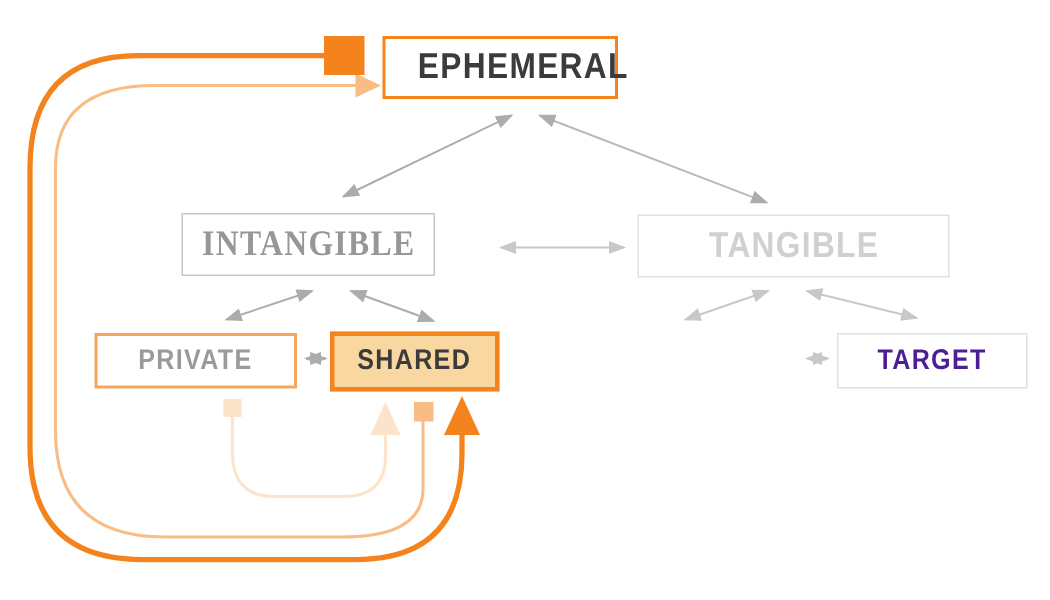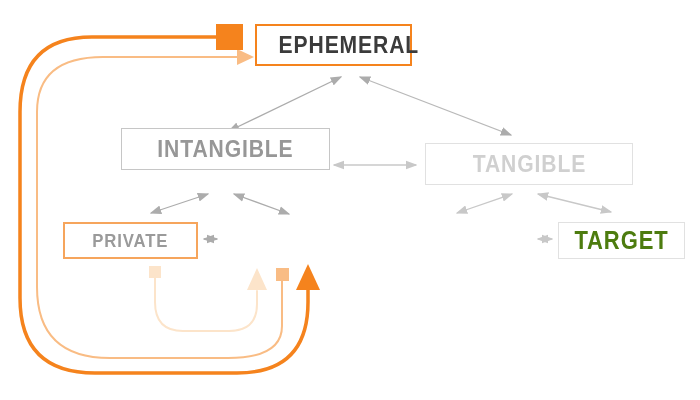--- a/index.html
+++ b/index.html
@@ -10,27 +10,27 @@
   .layer{position:absolute;left:0;top:0;width:700px;height:400px;}
   svg{display:block;}
   .node{
     position:absolute;display:flex;align-items:center;justify-content:center;
     background:#ffffff;box-sizing:border-box;font-weight:700;white-space:nowrap;
   }
   .node .lbl{display:inline-block;transform:scaleX(0.88);letter-spacing:1px;}
   
   .n-ephemeral{left:255px;top:24px;width:157px;height:42px;border:2px solid #F5831D;color:#3B3B3B;font-size:24px;z-index:3;padding-left:30px;}
   
-  .n-intangible{left:121px;top:128px;width:209px;height:42px;border:1px solid #C6C6C6;color:#979797;font-size:24px;z-index:3;}
+  .n-intangible{left:121px;top:142px;width:169px;height:42px;border:1px solid #C6C6C6;color:#979797;font-size:24px;z-index:3;font-family:Liberation Serif, serif;}
   .n-tangible{left:425px;top:143px;width:208px;height:42px;border:1px solid #E1E1E1;color:#D0D0D0;font-size:24px;z-index:3;}
   
   .n-private{left:63px;top:222px;width:135px;height:37px;border:2px solid #F6A55C;color:#9A9A9A;font-size:19px;z-index:3;}
   .n-shared{left:220px;top:221px;width:113px;height:40px;border:3px solid #F5831D;background:#F8D7A0;color:#3B3B3B;font-size:19px;z-index:3;}
   .n-instrumental{left:378px;top:222px;width:154px;height:37px;border:1px solid #DADADA;color:#A9A9A9;font-size:19px;z-index:3;}
-  .n-target{left:558px;top:222px;width:127px;height:37px;border:1px solid #E1E1E1;color:#4d7c0f;font-size:25px;z-index:3;}
+  .n-target{left:558px;top:222px;width:127px;height:37px;border:1px solid #E1E1E1;color:#4c1d95;font-size:19px;z-index:3;}
 </style>
 </head>
 <body>
 
 <div class="stage">
 
   <svg class="layer" width="700" height="400" viewBox="0 0 700 400">
     <defs>
       <marker id="am" viewBox="0 0 8 6" refX="7" refY="3" markerWidth="9" markerHeight="7" orient="auto-start-reverse">
         <path d="M0,0 L8,3 L0,6 z" fill="#ACACAC"></path>
@@ -72,19 +72,22 @@
   </div>
 
   <div class="node n-private">
     <span class="lbl">PRIVATE</span>
   </div>
 
   <div class="node n-tangible">
     <span class="lbl">TANGIBLE</span>
   </div>
 
+  <div class="node n-shared">
+    <span class="lbl">SHARED</span>
+  </div>
 
 
   <div class="node n-target">
     <span class="lbl">TARGET</span>
   </div>
 
 </div>
 
 </body></html>

